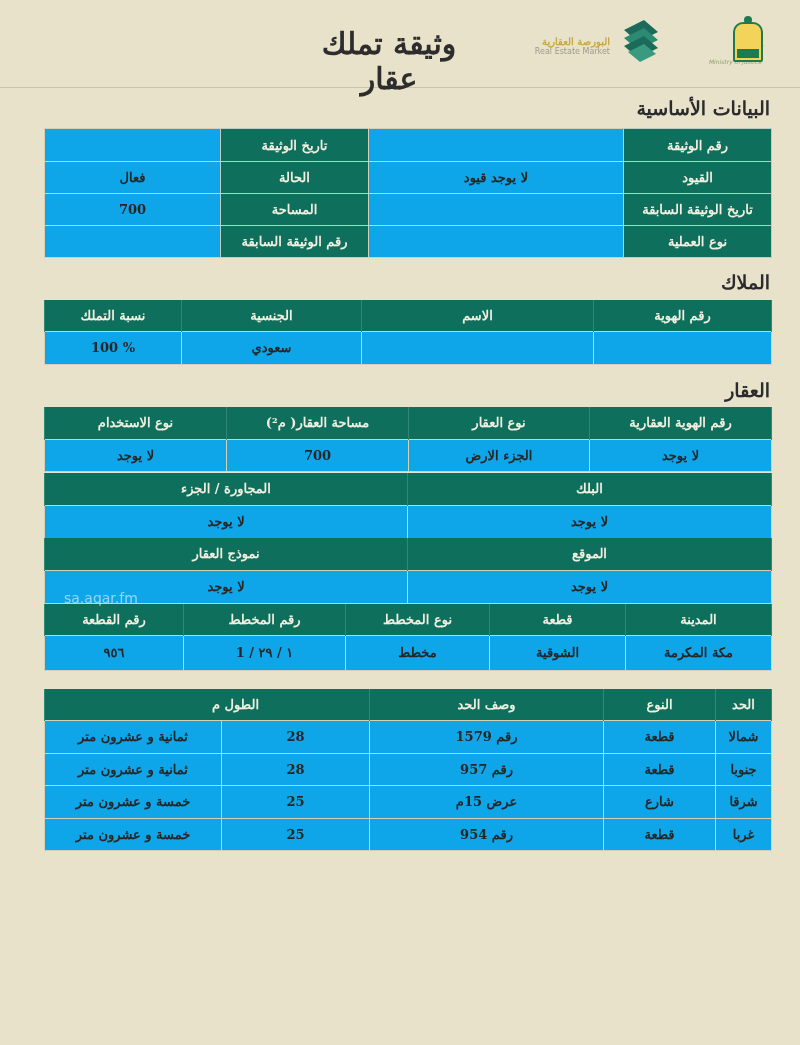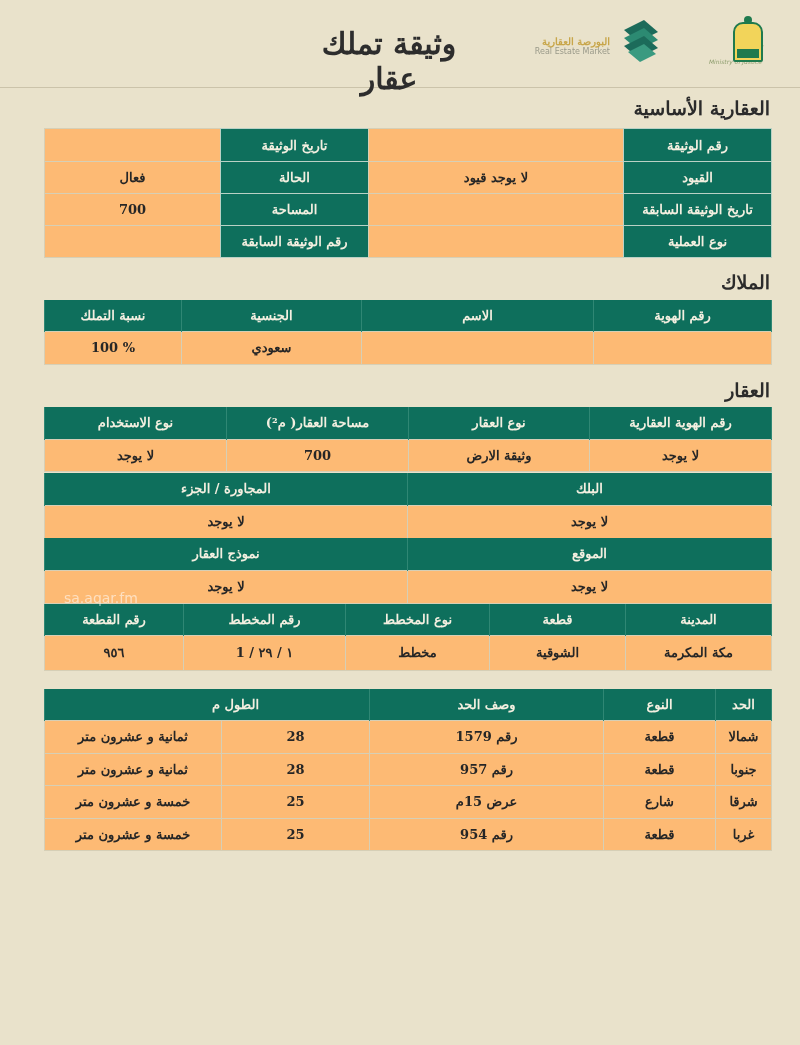--- a/index.html
+++ b/index.html
@@ -49,21 +49,21 @@
       table-layout: fixed;
     }
     table.grid td {
       border: 1px solid #d6cfb6; text-align: center; vertical-align: middle;
       font-size: 13px; color: #262626; font-weight: bold;
       white-space: nowrap; overflow: hidden;
     }
     table.grid td.h {
       background: #0e6f5c; color: #f3efe0; font-weight: bold; border: 1px solid #b9d1c5;
     }
-    table.grid td.v { background: #fdba74; }
+    table.grid td.v { background: #0ea5e9; }
     table.grid tr.hrow td { background: #0e6f5c; color: #f3efe0; border-left: 1px solid #2f8774; border-right: 1px solid #2f8774; border-top: none; border-bottom: none; }
 
     .watermark {
       position: absolute; left: 36px; top: 590px; width: 120px; height: 70px;
       color: rgba(255,255,255,0.55); pointer-events: none;
     }
     .watermark .w1 { font-size: 46px; font-family: "DejaVu Sans", sans-serif; line-height: 46px; direction: rtl; }
     .watermark .w2 { font-size: 14px; font-family: "DejaVu Sans", sans-serif; margin-top: 0px; margin-left: 28px; }
   </style>
 </head>
@@ -90,21 +90,21 @@
       <div class="ar">وزارة العدل</div>
       <div class="en">Ministry of Justice</div>
     </div>
 
     <div class="logo-emblem">
       <div class="top"></div>
       <div class="bar"></div>
     </div>
   </div>
 
-  <div class="section-title" style="top:97px;">العقارية الأساسية</div>
+  <div class="section-title" style="top:97px;">البيانات الأساسية</div>
   <table class="grid" style="left:44px; top:128px; width:727px;">
     <colgroup>
       <col style="width:148px">
         <col style="width:255px">
         <col style="width:148px">
         <col style="width:176px">
     </colgroup>
     <tbody>
         <tr style="height:33px;">
       <td class="h">رقم الوثيقة</td>
@@ -167,21 +167,21 @@
     </colgroup>
     <tbody>
         <tr class="hrow" style="height:32px;">
       <td>رقم الهوية العقارية</td>
       <td>نوع العقار</td>
       <td>مساحة العقار( م²)</td>
       <td>نوع الاستخدام</td>
     </tr>
     <tr style="height:32px;">
       <td class="v">لا يوجد</td>
-      <td class="v">وثيقة الارض</td>
+      <td class="v">الجزء الارض</td>
       <td class="v">700</td>
       <td class="v">لا يوجد</td>
     </tr>
   </tbody>
     </table>
 
   <table class="grid" style="left:44px; top:473px; width:727px;">
     <colgroup>
         <col style="width:364px">
         <col style="width:363px">

